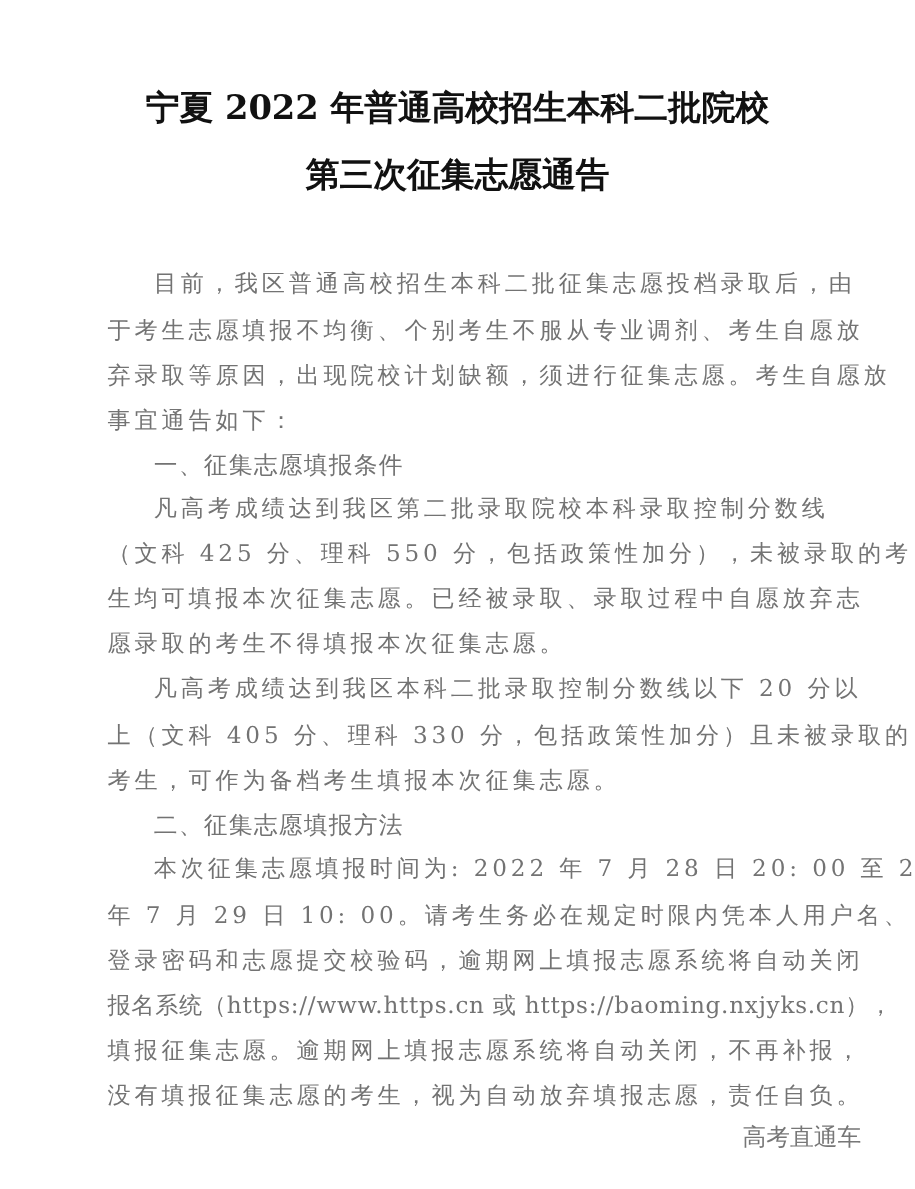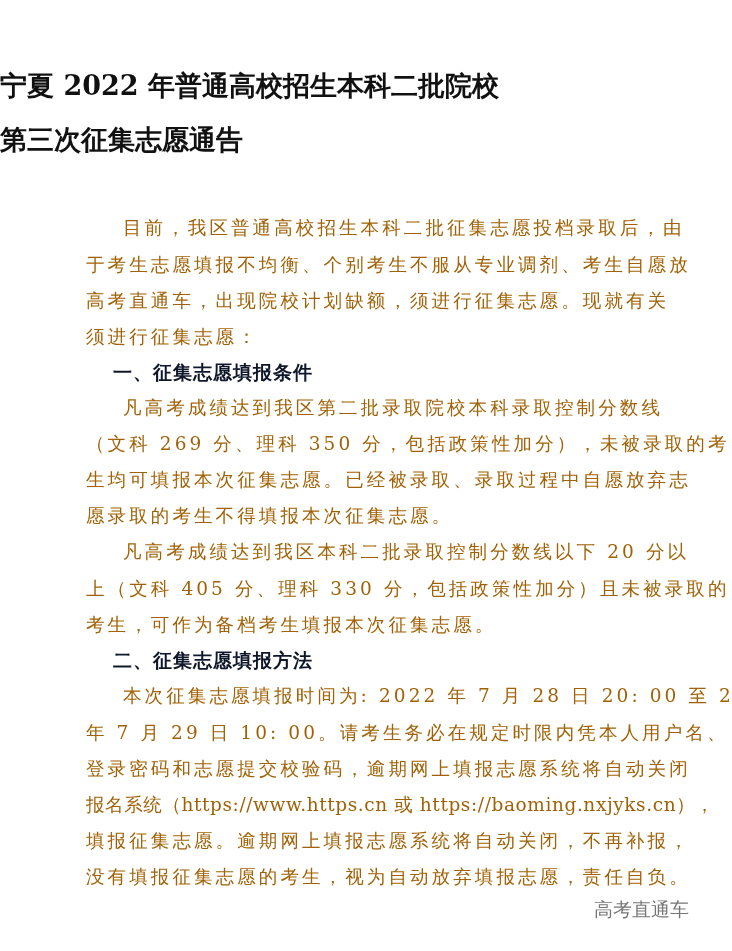--- a/index.html
+++ b/index.html
@@ -1,44 +1,44 @@
 <!DOCTYPE html>
 <html><head>
 <meta charset="utf-8">
 <style>
   html, body { margin:0; padding:0; }
   body { width:732px; height:951px; background:#ffffff; position:relative; overflow:hidden;
          font-family:"DejaVu Serif","Liberation Serif",serif; color:#1a1a1a; }
-  .title { position:absolute; left:0; width:732px; font-weight:bold;
+  .title { position:absolute; left:0; width:732px; text-align:center; font-weight:bold;
            font-size:27px; letter-spacing:0px; color:#111; font-family:"DejaVu Serif","Liberation Serif",serif; }
   .t1 { top:68px; }
   .t2 { top:122px; }
   .line { position:absolute; left:86px; width:566px; font-size:18.5px; letter-spacing:3.1px;
-          white-space:nowrap; color:#a16207; line-height:24px; }
+          white-space:nowrap; color:#737373; line-height:24px; }
   .indent { left:123px; width:530px; }
-  .heading { position:absolute; left:113px; font-size:19px; font-weight:bold; letter-spacing:1px;
-             font-family:"DejaVu Sans","Liberation Sans",sans-serif; color:#0f172a; line-height:24px; }
+  .heading { position:absolute; left:123px; font-size:19px; font-weight:normal; letter-spacing:1px;
+             font-family:"DejaVu Sans","Liberation Sans",sans-serif; color:#737373; line-height:24px; }
   .watermark { position:absolute; left:594px; top:897px; font-size:19px; color:#777;
                font-family:Liberation Sans, sans-serif; letter-spacing:0px; }
 </style>
 </head>
 <body>
 
 <div>
   <div class="title t1">宁夏 2022 年普通高校招生本科二批院校</div>
   <div class="title t2">第三次征集志愿通告</div>
 
   <div class="line indent" style="top:216px">目前，我区普通高校招生本科二批征集志愿投档录取后，由</div>
   <div class="line" style="top:253px">于考生志愿填报不均衡、个别考生不服从专业调剂、考生自愿放</div>
-  <div class="line" style="top:289px">高考直通车，出现院校计划缺额，须进行征集志愿。现就有关</div>
-  <div class="line" style="top:325px">须进行征集志愿：</div>
+  <div class="line" style="top:289px">弃录取等原因，出现院校计划缺额，须进行征集志愿。考生自愿放</div>
+  <div class="line" style="top:325px">事宜通告如下：</div>
 
   <div class="heading" style="top:360px">一、征集志愿填报条件</div>
   <div class="line indent" style="top:396px">凡高考成绩达到我区第二批录取院校本科录取控制分数线</div>
-  <div class="line" style="top:432px">（文科 269 分、理科 350 分，包括政策性加分），未被录取的考</div>
+  <div class="line" style="top:432px">（文科 425 分、理科 550 分，包括政策性加分），未被录取的考</div>
   <div class="line" style="top:468px">生均可填报本次征集志愿。已经被录取、录取过程中自愿放弃志</div>
   <div class="line" style="top:504px">愿录取的考生不得填报本次征集志愿。</div>
 
   <div class="line indent" style="top:540px">凡高考成绩达到我区本科二批录取控制分数线以下 20 分以</div>
   <div class="line" style="top:577px">上（文科 405 分、理科 330 分，包括政策性加分）且未被录取的</div>
   <div class="line" style="top:613px">考生，可作为备档考生填报本次征集志愿。</div>
 
   <div class="heading" style="top:648px">二、征集志愿填报方法</div>
   <div class="line indent" style="top:684px">本次征集志愿填报时间为: 2022 年 7 月 28 日 20: 00 至 2022</div>
   <div class="line" style="top:721px">年 7 月 29 日 10:  00。请考生务必在规定时限内凭本人用户名、</div>

